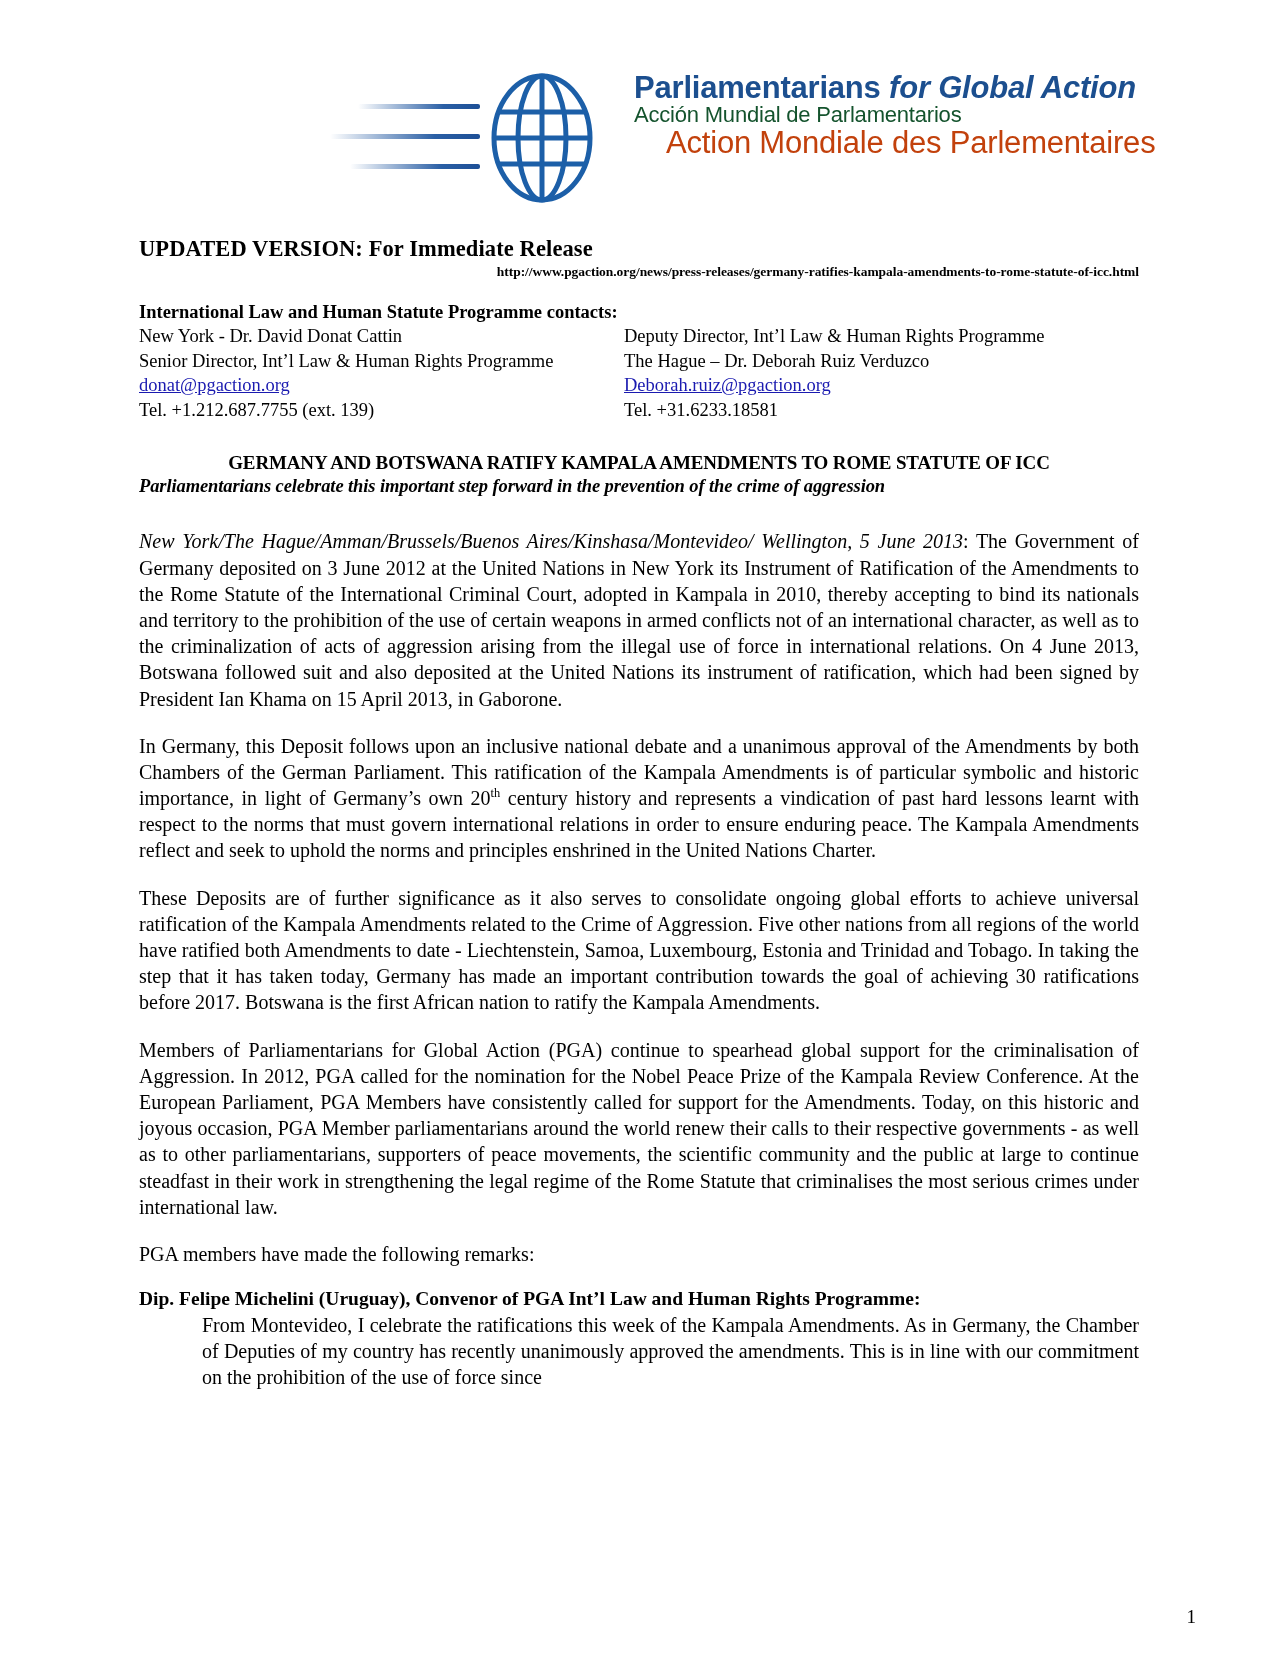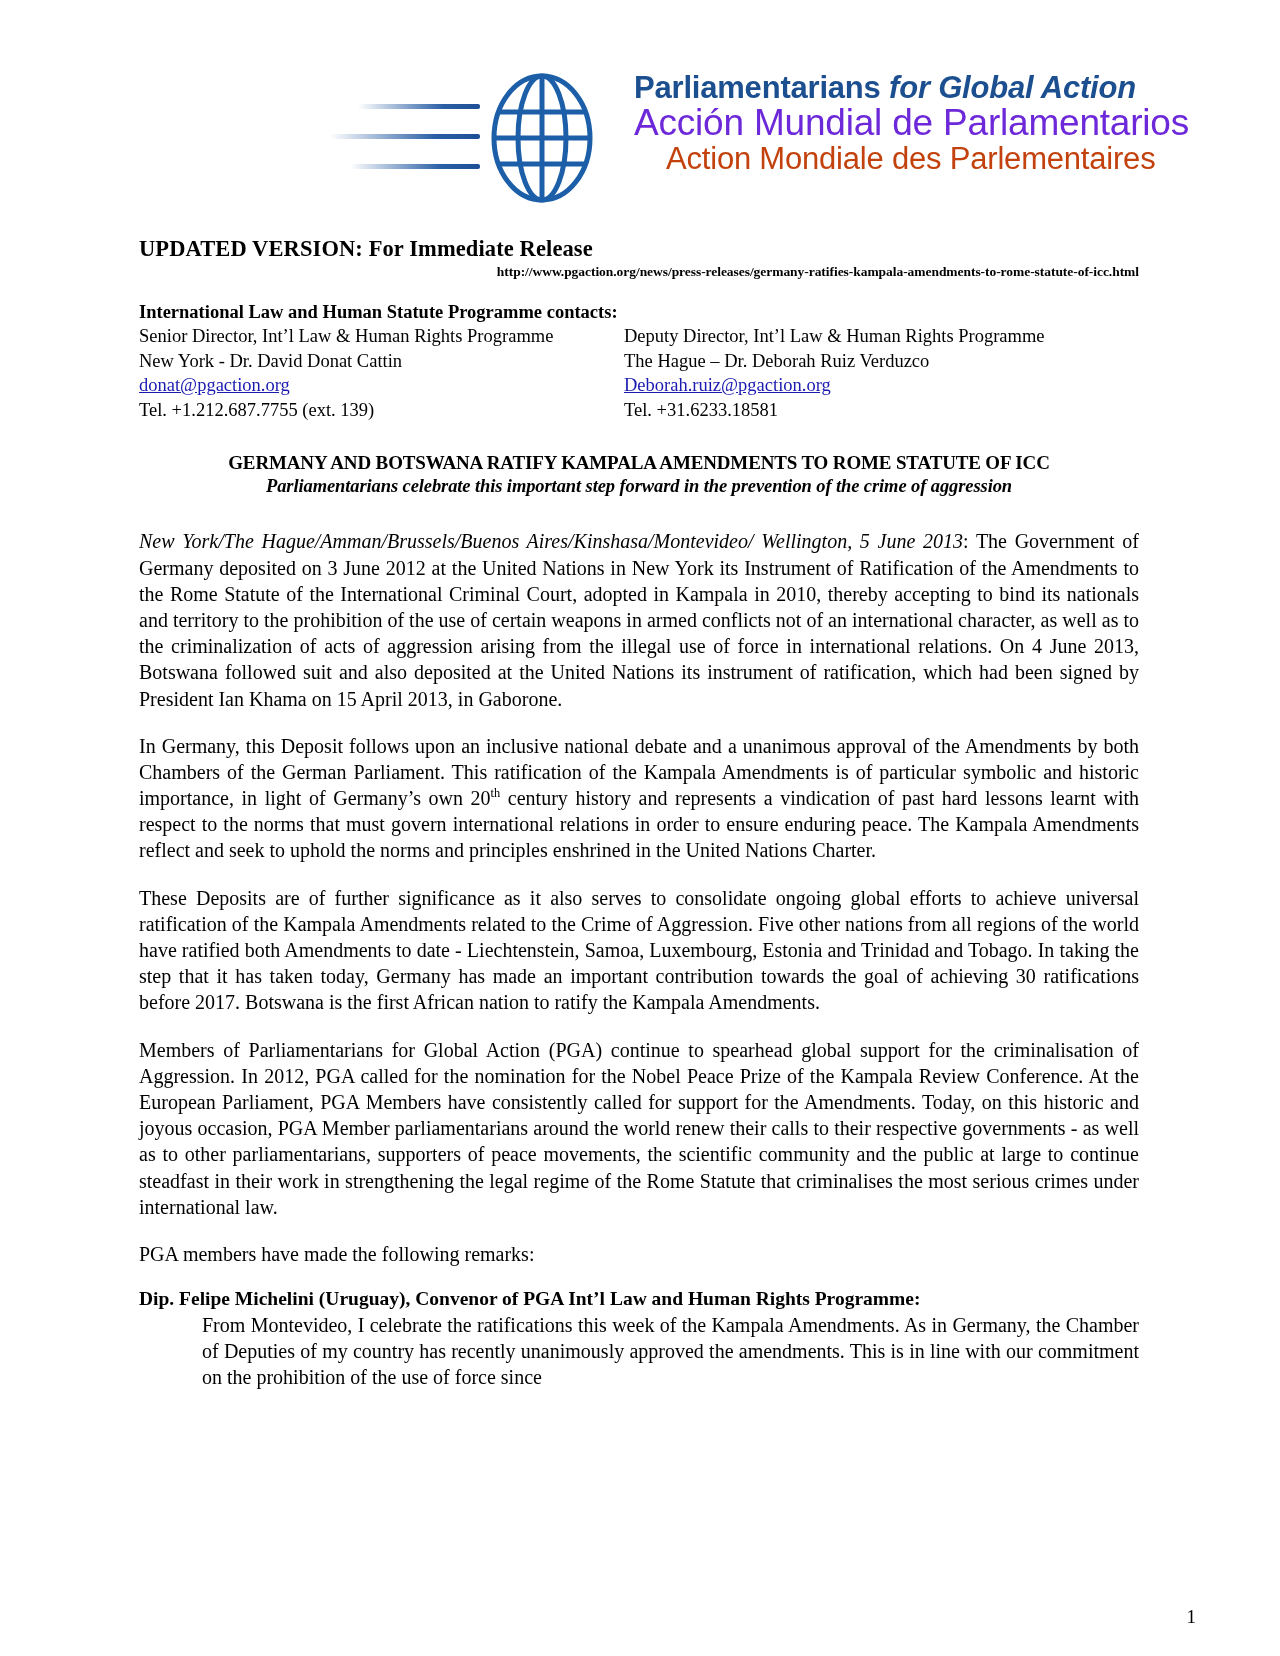--- a/index.html
+++ b/index.html
@@ -58,23 +58,23 @@
   .logo-line1 {
     font-family: "Liberation Sans", "DejaVu Sans", sans-serif;
     font-size: 31px;
     font-weight: bold;
     color: #1c4f8f;
     letter-spacing: -0.2px;
   }
   .logo-line1 em { font-style: italic; }
   .logo-line2 {
     font-family: "Liberation Sans", "DejaVu Sans", sans-serif;
-    font-size: 37px;
+    font-size: 22px;
     font-weight: normal;
-    color: #6d28d9;
+    color: #14532d;
     letter-spacing: -0.2px;
   }
   .logo-line3 {
     font-family: "Liberation Sans", "DejaVu Sans", sans-serif;
     font-size: 31px;
     font-weight: normal;
     color: #c2410c;
     letter-spacing: -0.2px;
     margin-left: 32px;
   }
@@ -123,21 +123,21 @@
   }
 
   .headline {
     text-align: center;
     font-size: 19px;
     font-weight: bold;
     margin: 30px 0 0 0;
     letter-spacing: -0.15px;
   }
   .subheadline {
-    text-align: center;
+    text-align: left;
     font-size: 18.5px;
     font-weight: bold;
     font-style: italic;
     margin: 2px 0 0 0;
     letter-spacing: -0.1px;
   }
 
   p.body {
     font-size: 20px;
     line-height: 1.31;
@@ -202,22 +202,22 @@
 
   <div class="doc">
 
     <div class="release-head">UPDATED VERSION:  For Immediate Release</div>
     <div class="release-url">http://www.pgaction.org/news/press-releases/germany-ratifies-kampala-amendments-to-rome-statute-of-icc.html</div>
 
     <div class="contacts-title">International Law and Human Statute Programme contacts:</div>
 
     <div class="contacts">
       <div class="contact-col left">
+        <div>New York - Dr. David Donat Cattin</div>
         <div>Senior Director, Int’l Law &amp; Human Rights Programme</div>
-        <div>New York - Dr. David Donat Cattin</div>
         <div class="maillink">donat@pgaction.org</div>
         <div>Tel. +1.212.687.7755 (ext. 139)</div>
       </div>
       <div class="contact-col right">
         <div>Deputy Director, Int’l Law &amp; Human Rights Programme</div>
         <div>The Hague – Dr. Deborah Ruiz Verduzco</div>
         <div class="maillink">Deborah.ruiz@pgaction.org</div>
         <div>Tel. +31.6233.18581</div>
       </div>
     </div>

